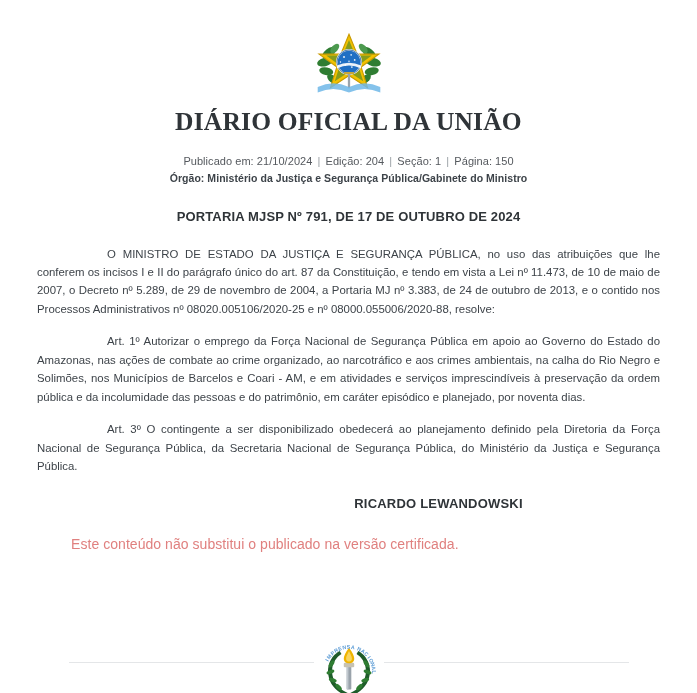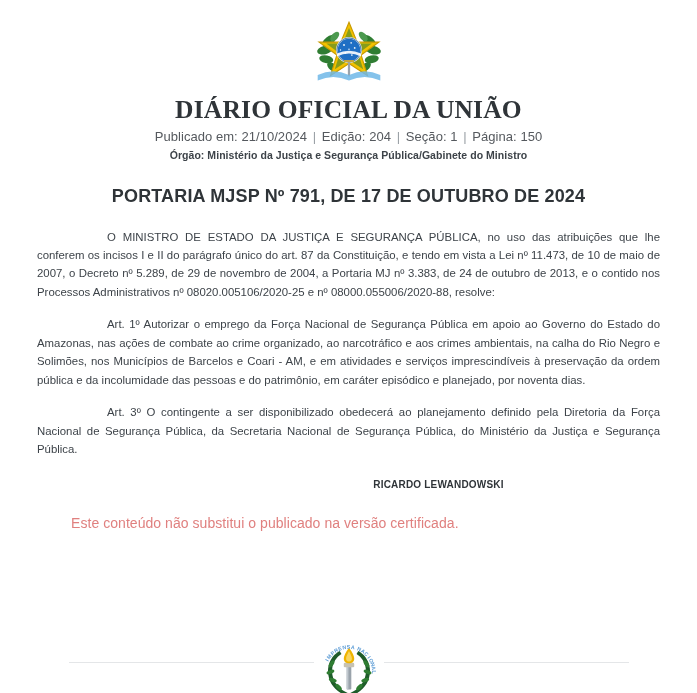--- a/index.html
+++ b/index.html
@@ -13,42 +13,42 @@
     width: 697px;
     height: 693px;
     font-family: "Liberation Sans", sans-serif;
     color: #3d4349;
     overflow: hidden;
     position: relative;
   }
 
   
   .masthead {
-    padding-top: 18px;
+    padding-top: 30px;
     text-align: center;
   }
   .arms {
     display: block;
     margin: 0 auto;
     width: 72px;
     height: 74px;
   }
   .dou-title {
     font-family: "Liberation Serif", serif;
     font-weight: bold;
     font-size: 25.5px;
     letter-spacing: 0.2px;
     color: #2f3438;
     margin-top: 4px;
     line-height: 1.08;
   }
   .dou-meta {
-    font-size: 13px;
+    font-size: 11px;
     color: #55595e;
-    margin-top: 5px;
+    margin-top: 19px;
     letter-spacing: 0.05px;
   }
   .dou-meta .sep {
     color: #9aa0a5;
     padding: 0 2px;
   }
   .dou-organ {
     font-size: 10.5px;
     font-weight: bold;
     color: #3d4349;
@@ -56,21 +56,21 @@
     letter-spacing: 0.05px;
   }
 
   
   .doc {
     padding: 0 29px;
     margin-top: 25px;
   }
   .act-title {
     text-align: center;
-    font-size: 18px;
+    font-size: 13px;
     font-weight: bold;
     color: #2f3438;
     letter-spacing: 0.15px;
     margin-bottom: 21px;
   }
 
   .ementa {
     margin-left: 261px;
     margin-right: 0px;
     text-align: justify;
@@ -88,21 +88,21 @@
     margin: 8px;
     text-indent: 70px;
   }
   p.para + p.para { margin-top: 14px; }
   .para-gap-top { margin-top: 17px !important; }
 
   .signature {
     text-align: center;
     margin-left: 180px;
     margin-top: 20px;
-    font-size: 10px;
+    font-size: 13px;
     font-weight: bold;
     color: #2f3438;
     letter-spacing: 0.2px;
   }
 
   .disclaimer {
     margin-top: 25px;
     padding-left: 42px;
     font-size: 14px;
     color: #e0807f;

